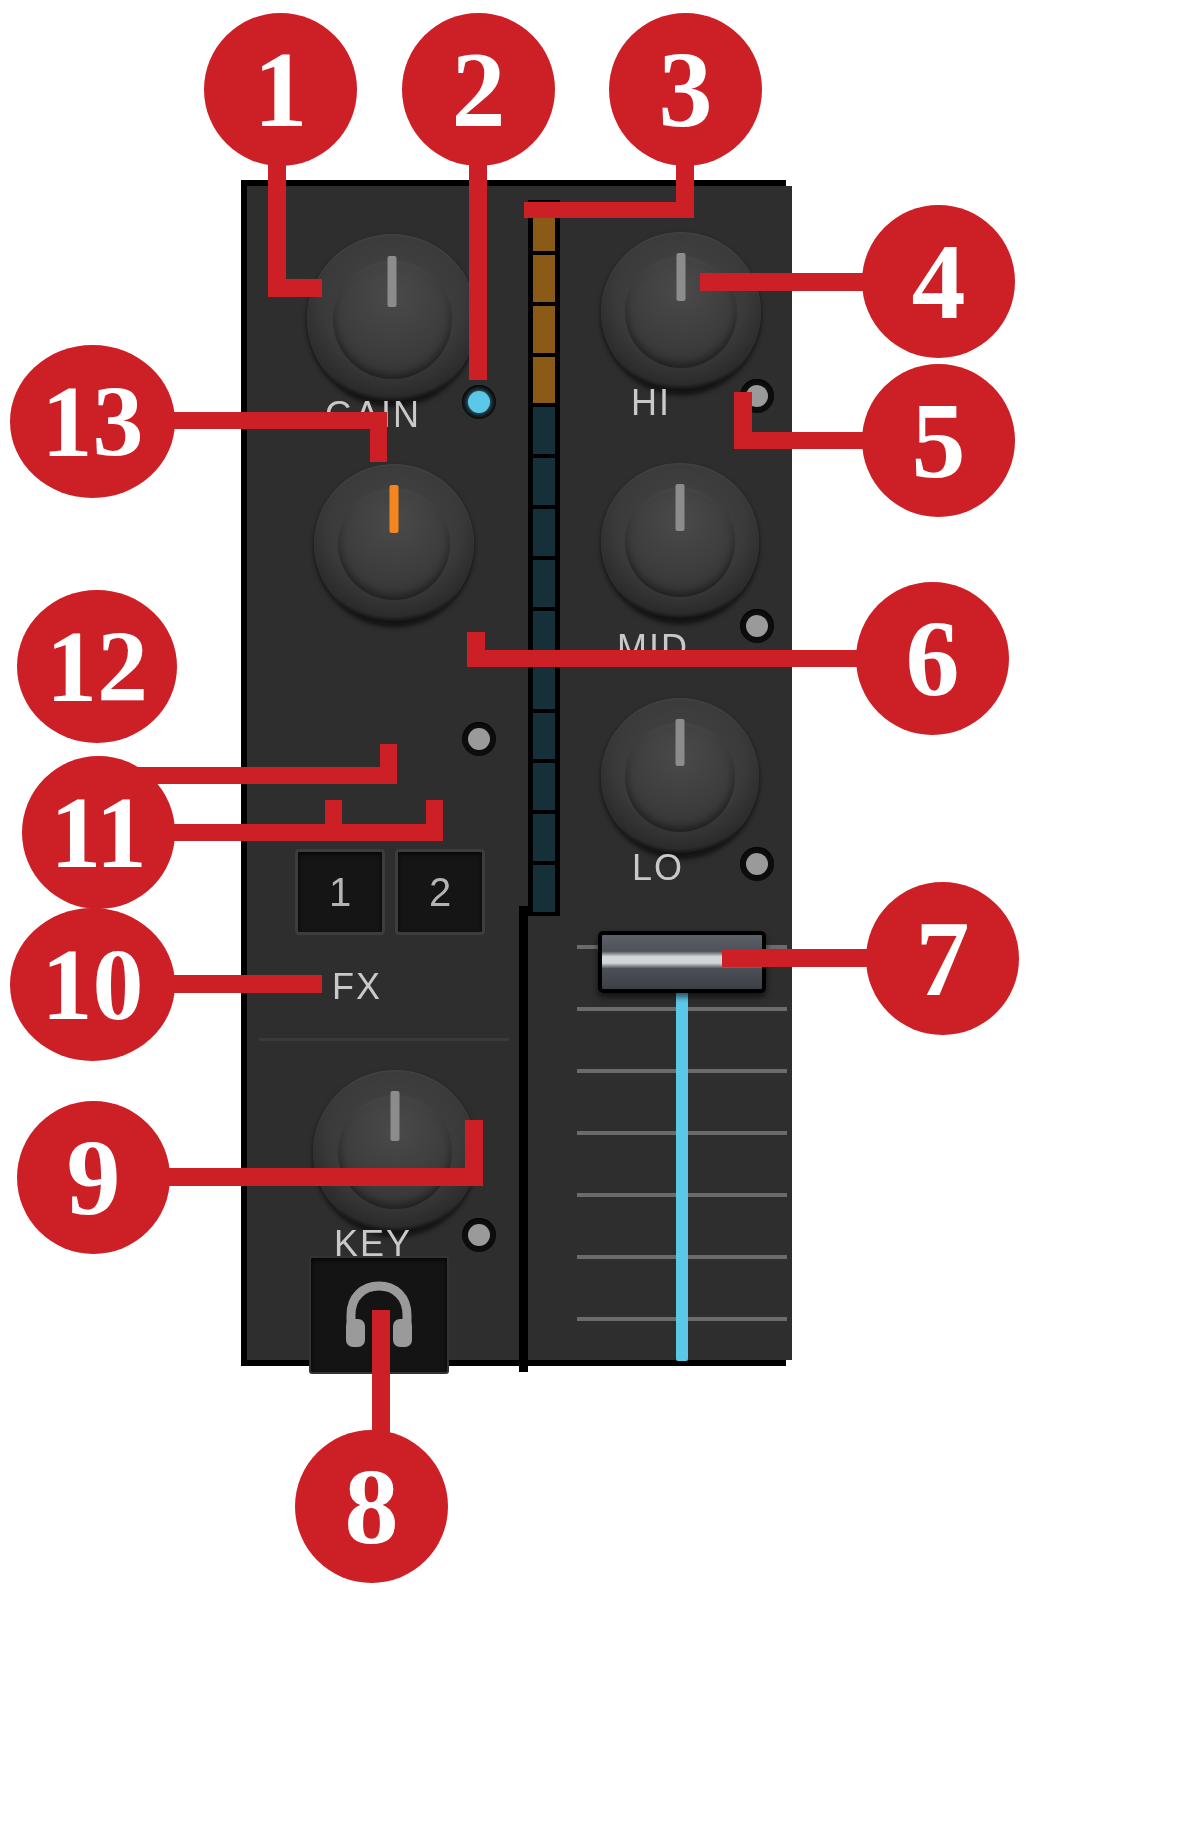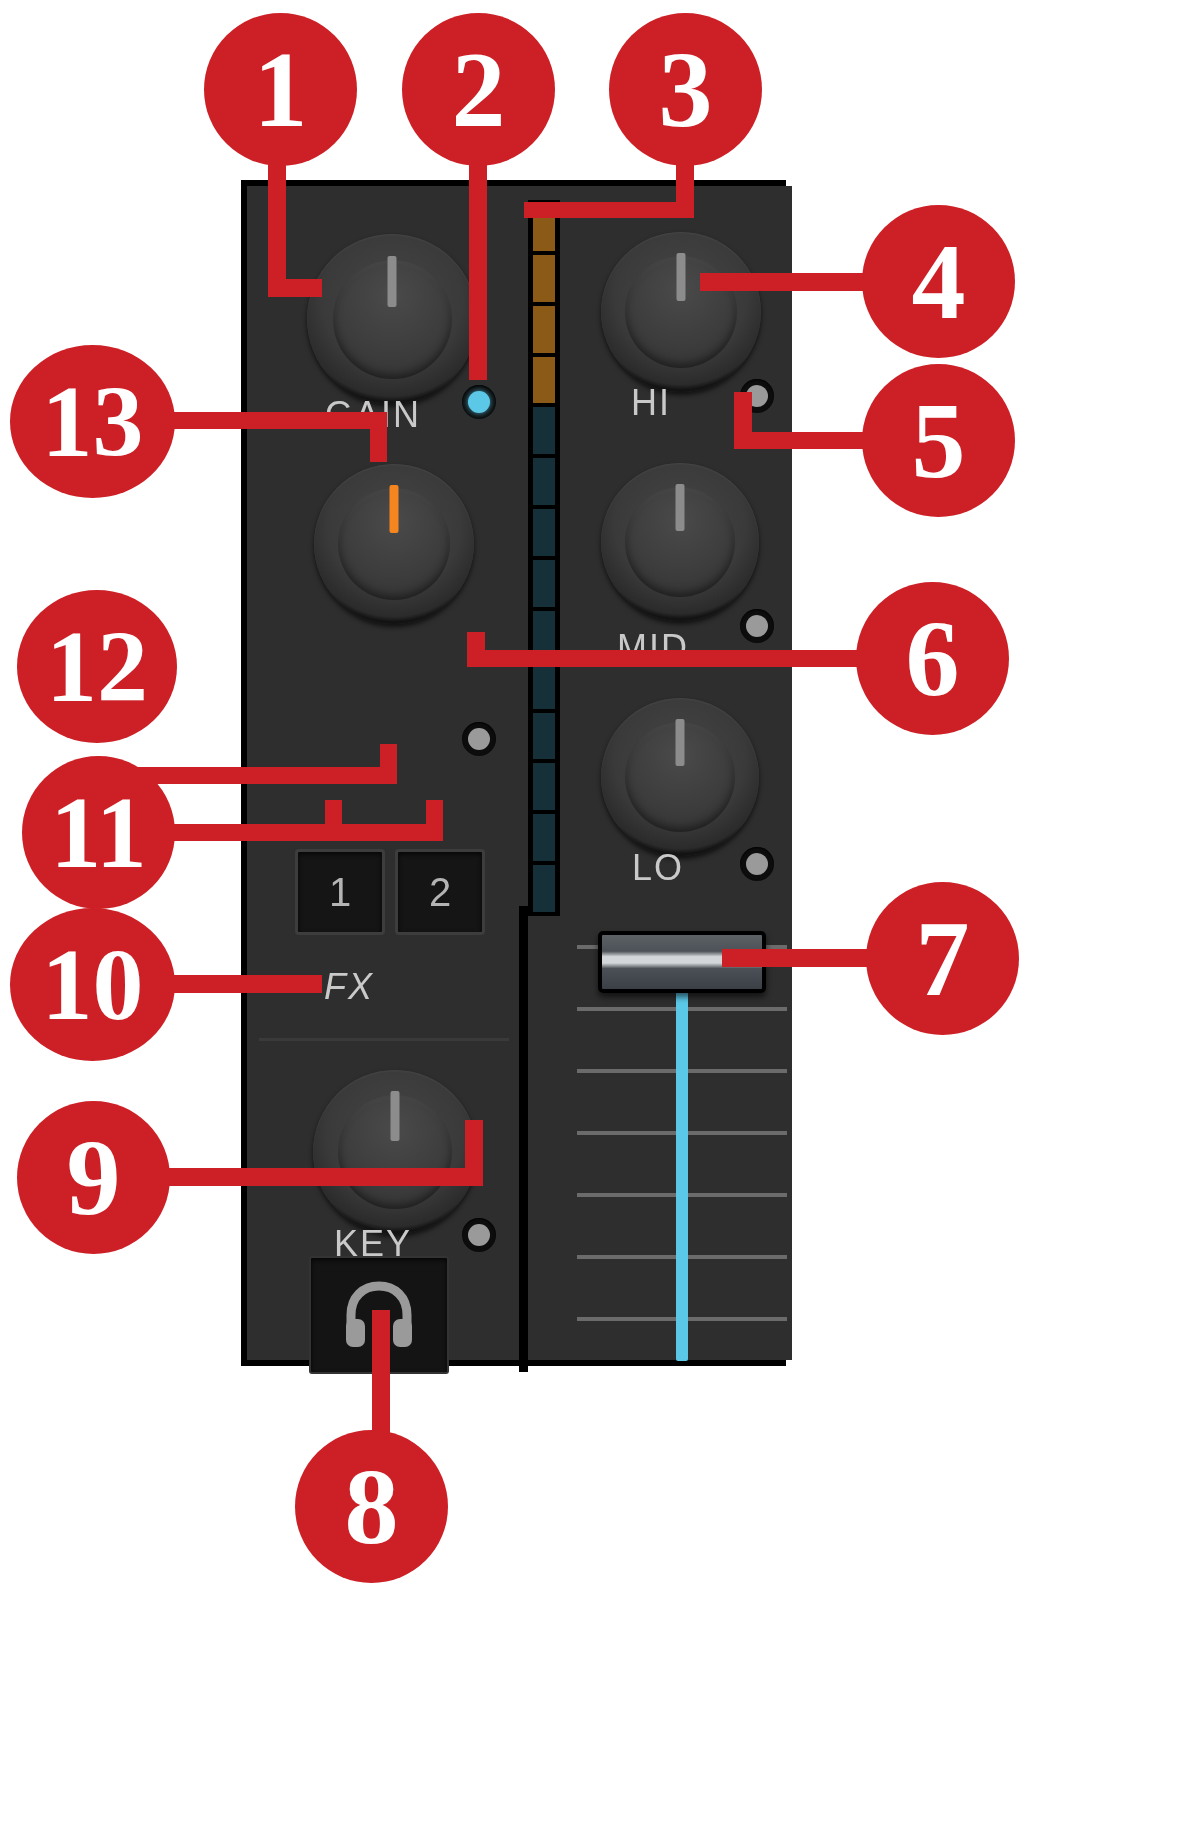--- a/index.html
+++ b/index.html
@@ -202,21 +202,21 @@
 
       <div class="knob orange" style="left:67px; top:278px; width:160px; height:160px;">
         <div class="cap"></div>
         <div class="pointer" style="background: rgb(245, 133, 31);"></div>
       </div>
 
       <div class="led" style="left: 215px; top: 536px; --led: #9a9a9a;"></div>
 
       <div class="fx-btn" style="left:48px; top:663px; width:90px; height:86px;">1</div>
       <div class="fx-btn" style="left:148px; top:663px; width:90px; height:86px;">2</div>
-      <div class="lbl" style="left:77px; top:780px;font-style:italic;">FX</div>
+      <div class="lbl" style="left:85px; top:780px;">FX</div>
 
       <div class="divider" style="left:12px; top:852px; width:250px;"></div>
 
       <div class="knob" style="left:66px; top:884px; width:164px; height:164px;">
         <div class="cap"></div>
         <div class="pointer" style="background: rgb(140, 140, 140);"></div>
       </div>
       <div class="lbl" style="left:87px; top:1037px;">KEY</div>
       <div class="led" style="left: 215px; top: 1032px; --led: #9a9a9a;"></div>
 

